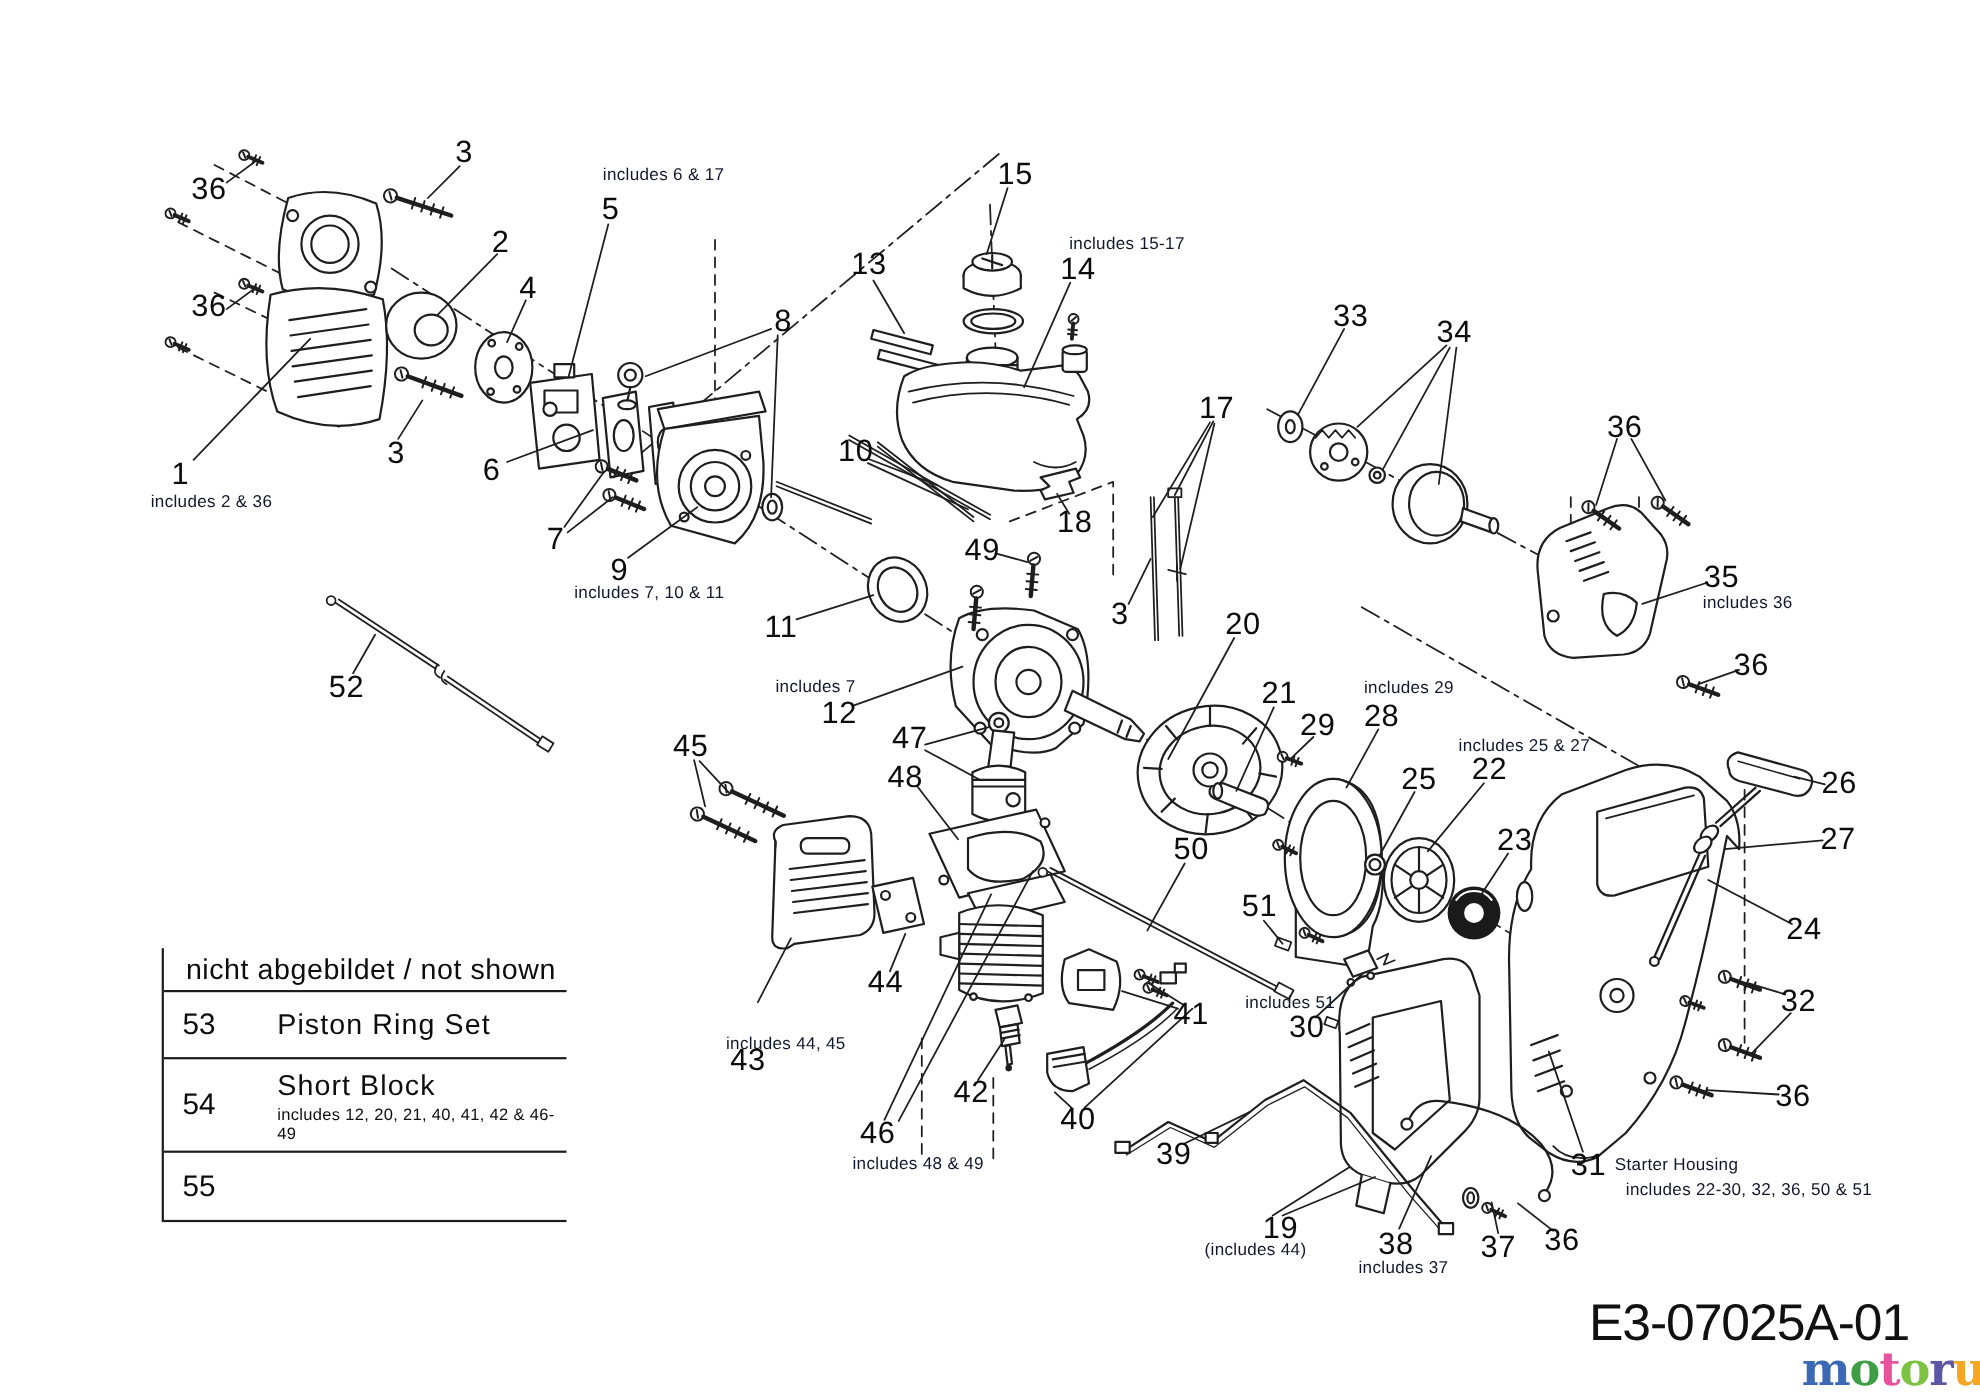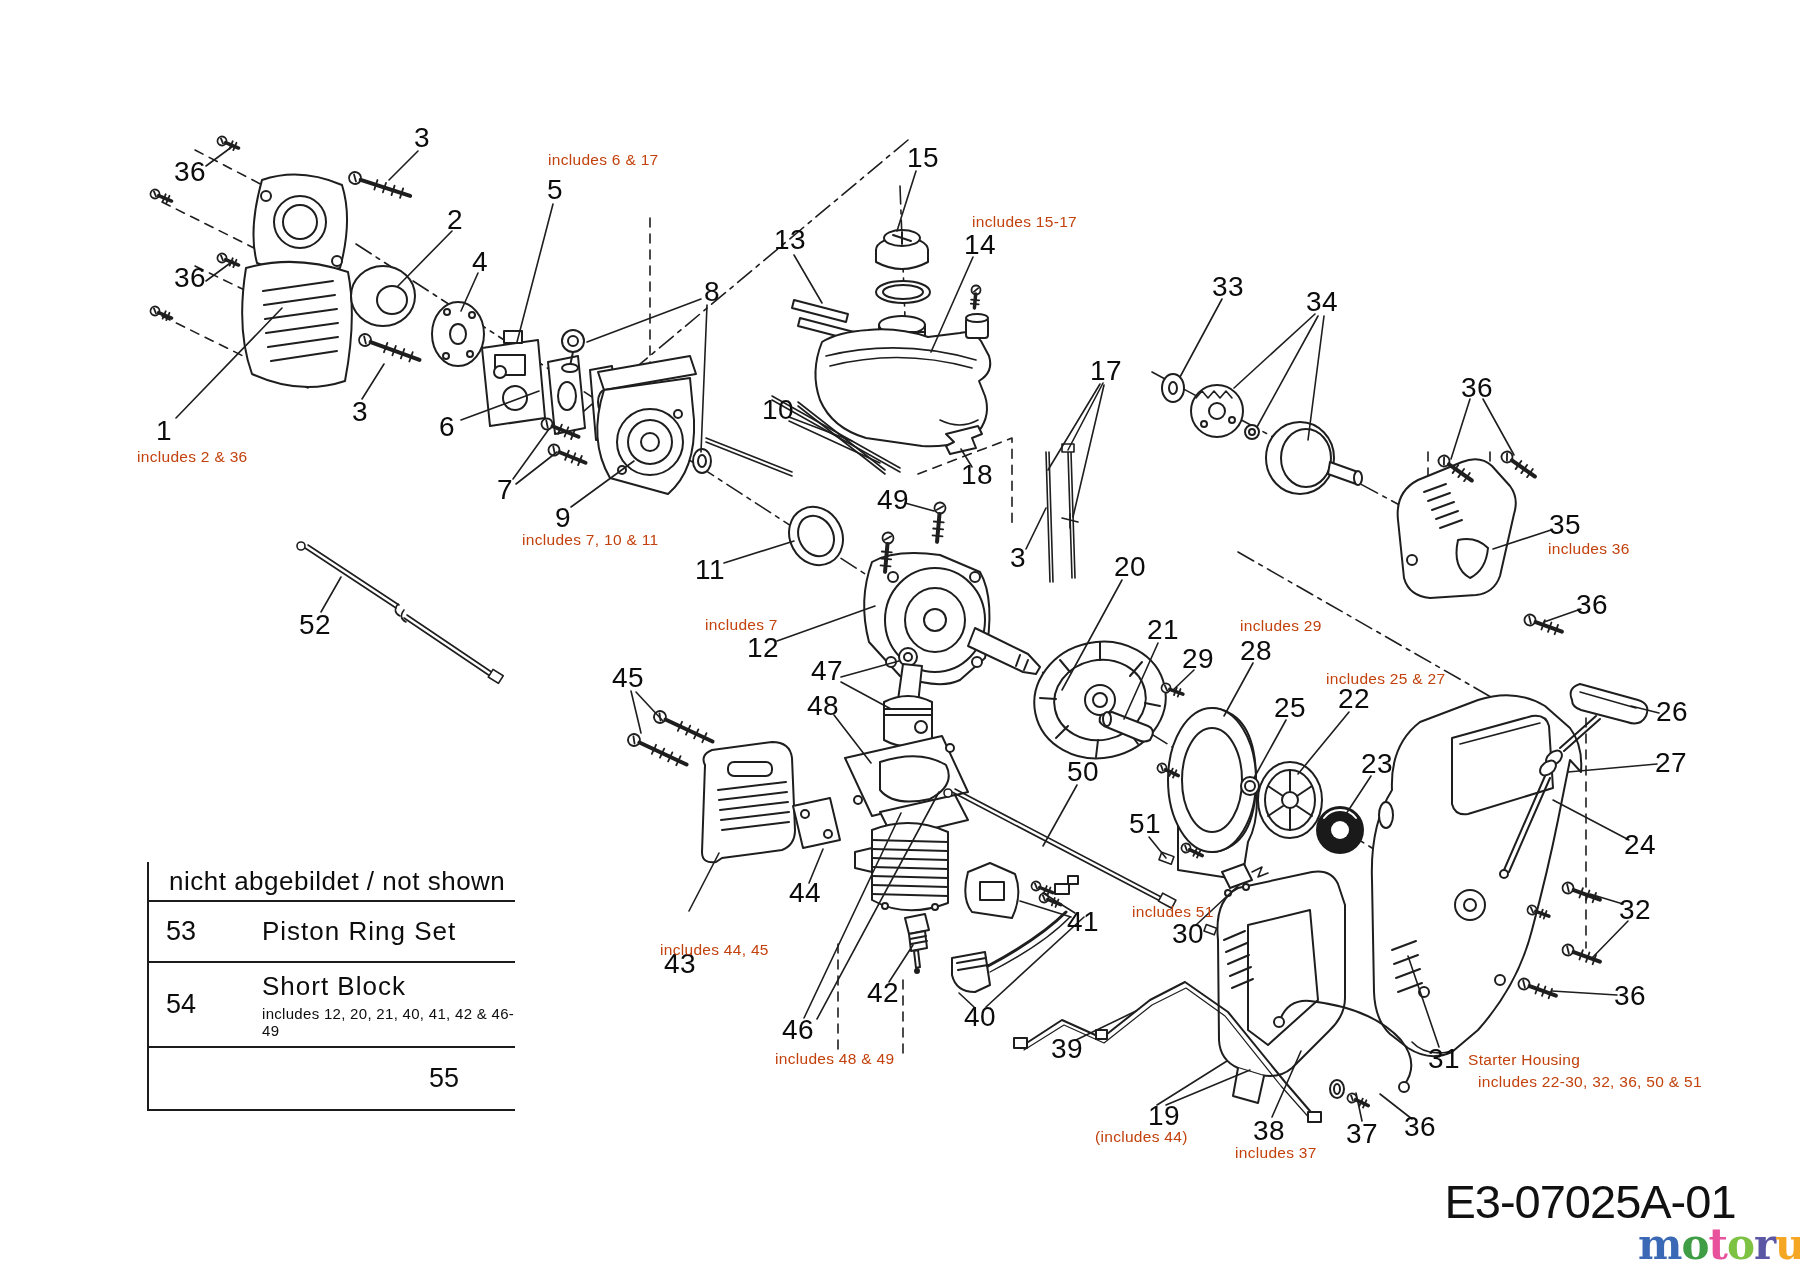--- a/index.html
+++ b/index.html
@@ -1,31 +1,31 @@
 <!DOCTYPE html>
 <html><head>
 <meta charset="utf-8">
 <style>
   html,body{margin:0;padding:0;background:#fff;}
   #stage{position:relative;width:1800px;height:1272px;background:#fff;overflow:hidden;
          font-family:"Liberation Sans",sans-serif;color:#0d0d0d;}
   #art{position:absolute;left:0;top:0;}
   .co{position:absolute;transform:translate(-50%,-50%);font-size:28px;font-weight:400;
       color:#0c0c0c;white-space:nowrap;letter-spacing:.5px;}
-  .note{position:absolute;font-size:15.5px;color:#c2410c;white-space:nowrap;letter-spacing:.3px;}
+  .note{position:absolute;font-size:15.5px;color:#0f172a;white-space:nowrap;letter-spacing:.3px;}
   
   .ns-table{position:absolute;left:147px;top:862px;width:366px;border-left:2px solid #1c1c1c;}
   .ns-header{height:38px;border-bottom:2px solid #1c1c1c;display:flex;align-items:center;
              padding-left:20px;font-size:26px;letter-spacing:.5px;}
-  .ns-row{display:flex;border-bottom:2px solid #1c1c1c;align-items:center;gap:10px;}
+  .ns-row{display:flex;border-bottom:2px solid #1c1c1c;align-items:center;}
   .ns-row .no{width:86px;padding-left:17px;font-size:27px;flex:none;}
   .ns-row .cell{display:flex;flex-direction:column;justify-content:center;}
   .ns-row .name{font-size:26px;letter-spacing:1px;}
   .ns-row .sub{font-size:15px;letter-spacing:.3px;margin-top:3px;}
-  .r53{height:59px;} .r54{height:83px;} .r55{height:61px;justify-content:flex-end;}
+  .r53{height:59px;} .r54{height:83px;} .r55{height:61px;}
   
   .pn{position:absolute;left:1440px;top:1174px;width:300px;text-align:center;
       font-size:47px;color:#111;letter-spacing:-1px;}
   .logo{position:absolute;left:1638px;top:1220px;font-family:"DejaVu Serif",serif;
         font-weight:bold;font-size:42px;letter-spacing:-1px;white-space:nowrap;}
 </style>
 </head>
 <body>
 
 <div id="stage">

